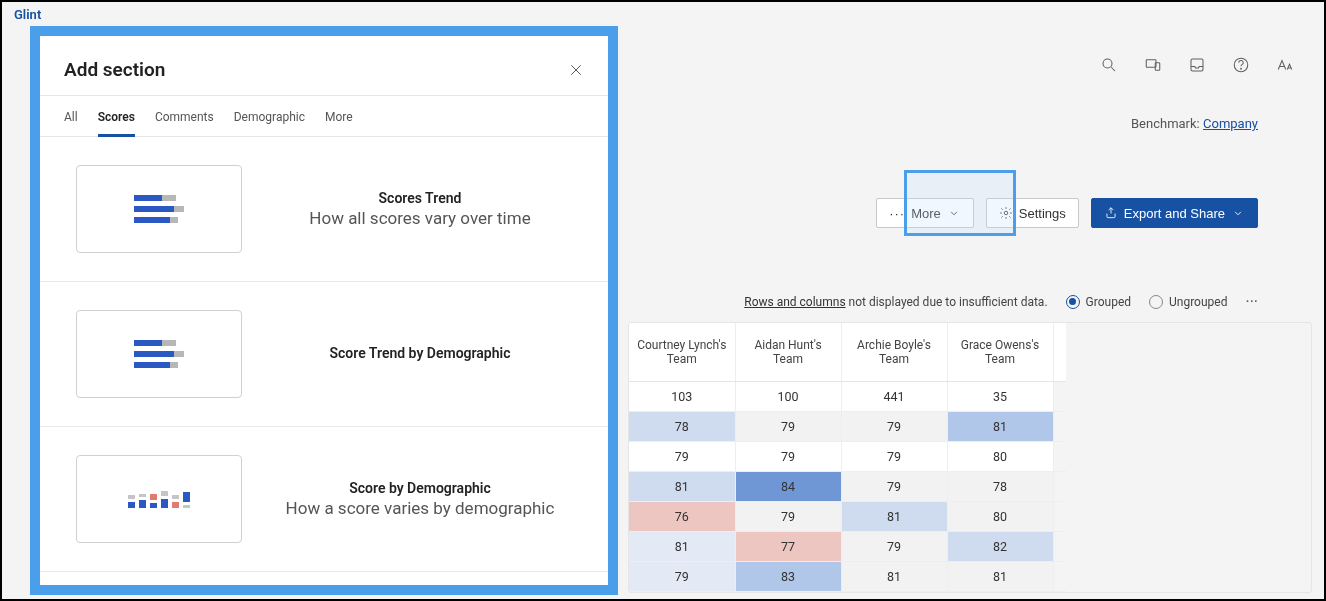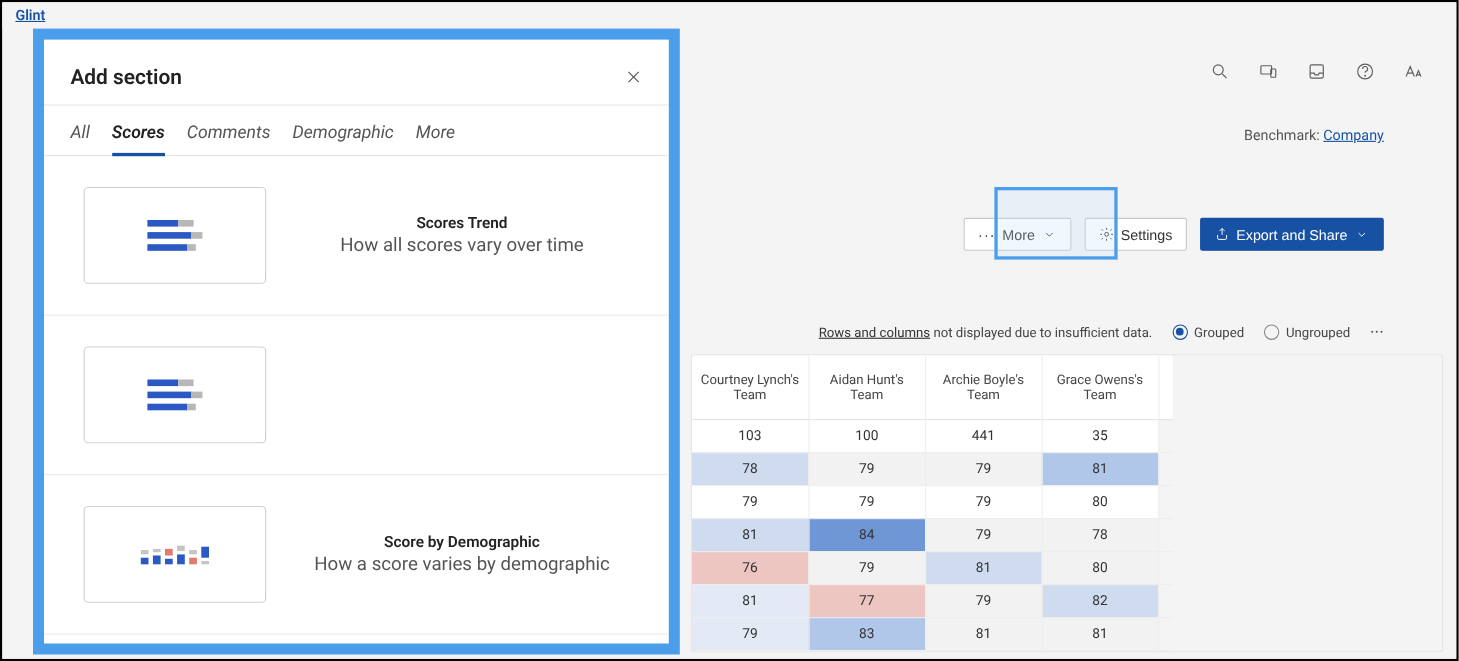--- a/index.html
+++ b/index.html
@@ -1,19 +1,19 @@
 <!DOCTYPE html>
 <html><head>
   <meta charset="utf-8">
   <style>
     * { box-sizing: border-box; margin: 0; padding: 0; }
     body { font-family: -apple-system, BlinkMacSystemFont, 'Segoe UI', Roboto, sans-serif; background: #fff; width: 1326px; height: 601px; overflow: hidden; position: relative; border: 2px solid #000; }
     
     .app-bar { height: 24px; background: #f4f4f4; display: flex; align-items: center; padding-left: 12px; }
-    .app-name { color: #1651a3; font-size: 13px; font-weight: 600; text-decoration: underline; }
+    .app-name { color: #1651a3; font-size: 13px; font-weight: 600; }
     
     .backdrop { position: absolute; top: 24px; left: 0; right: 0; bottom: 0; background: rgba(235,235,235,0.55); }
     
     .header-row { position: absolute; top: 54px; right: 30px; display: flex; gap: 26px; align-items: center; }
     .hicon { width: 18px; height: 18px; color: #5f5f5f; display: flex; align-items: center; justify-content: center; }
     .hicon svg { width: 18px; height: 18px; fill: none; stroke: currentColor; stroke-width: 1.4; }
     
     .benchmark { position: absolute; top: 114px; right: 66px; font-size: 13px; color: #555; }
     .benchmark a { color: #1651a3; text-decoration: underline; }
     
@@ -47,21 +47,21 @@
     
     
     .modal-highlight { position: absolute; top: 24px; left: 28px; width: 588px; height: 569px; background: #4a9eea; padding: 10px; z-index: 10; text-align: center; }
     .modal { background: #fff; width: 100%; height: 100%; display: flex; flex-direction: column; }
     .modal-header { display: flex; align-items: center; justify-content: space-between; padding: 22px 24px 14px 24px; }
     .modal-title { font-size: 19px; font-weight: 600; color: #222; }
     .close-x { width: 16px; height: 16px; cursor: pointer; color: #555; }
     .close-x svg { width: 16px; height: 16px; stroke: currentColor; stroke-width: 1.5; fill: none; }
     .modal-hr { border: none; border-top: 1px solid #e6e6e6; }
     .modal-tabs { display: flex; gap: 20px; padding: 14px 24px 0 24px; border-bottom: 1px solid #e6e6e6; }
-    .mtab { font-size: 16px; color: #555; padding-bottom: 12px; cursor: pointer; position: relative; font-style: italic; }
+    .mtab { font-size: 12px; color: #555; padding-bottom: 12px; cursor: pointer; position: relative; }
     .mtab.active { color: #222; font-weight: 600; }
     .mtab.active::after { content: ''; position: absolute; left: 0; right: 0; bottom: -1px; height: 3px; background: #1651a3; }
     
     .section-list { flex: 1; overflow: auto; }
     .section-item { display: flex; align-items: center; gap: 26px; padding: 28px 36px; border-bottom: 1px solid #eaeaea; cursor: pointer; }
     .thumb { width: 166px; height: 88px; border: 1px solid #d0d0d0; border-radius: 4px; display: flex; align-items: center; justify-content: center; background: #fff; }
     .sec-text { flex: 1; }
     .sec-title { font-size: 14px; font-weight: 600; color: #222; margin-bottom: 2px; }
     .sec-desc { font-size: 17px; color: #555; }
     
@@ -284,20 +284,21 @@
                 <span class="bseg" style="background: rgb(43, 89, 195); width: 40px;"></span>
                 <span class="bseg" style="background: rgb(183, 183, 183); width: 10px;"></span>
               </div>
               <div class="bar-row">
                 <span class="bseg" style="background: rgb(43, 89, 195); width: 36px;"></span>
                 <span class="bseg" style="background: rgb(183, 183, 183); width: 8px;"></span>
               </div>
             </div>
           </div>
           <div class="sec-text">
+            <div class="sec-title">Score Trend by Demographic</div>
           </div>
         </div>
         <div class="section-item">
           <div class="thumb">
             <div class="demo-chart">
               <div class="demo-col">
                 <span class="demo-seg" style="background: rgb(197, 197, 197); height: 4px;"></span>
                 <span class="demo-seg" style="background: rgb(43, 89, 195); height: 6px;"></span>
               </div>
               <div class="demo-col">

